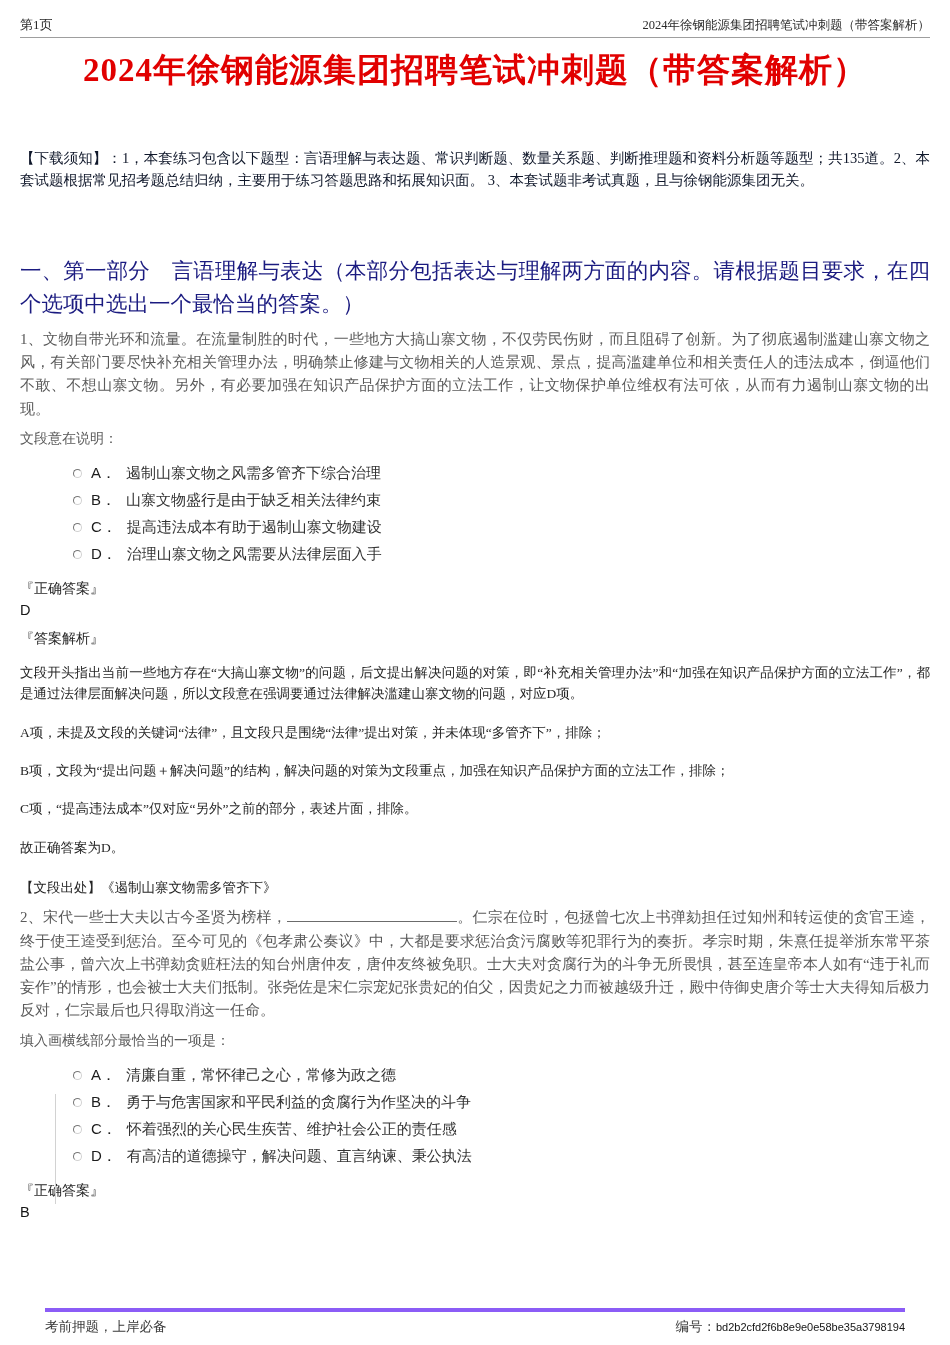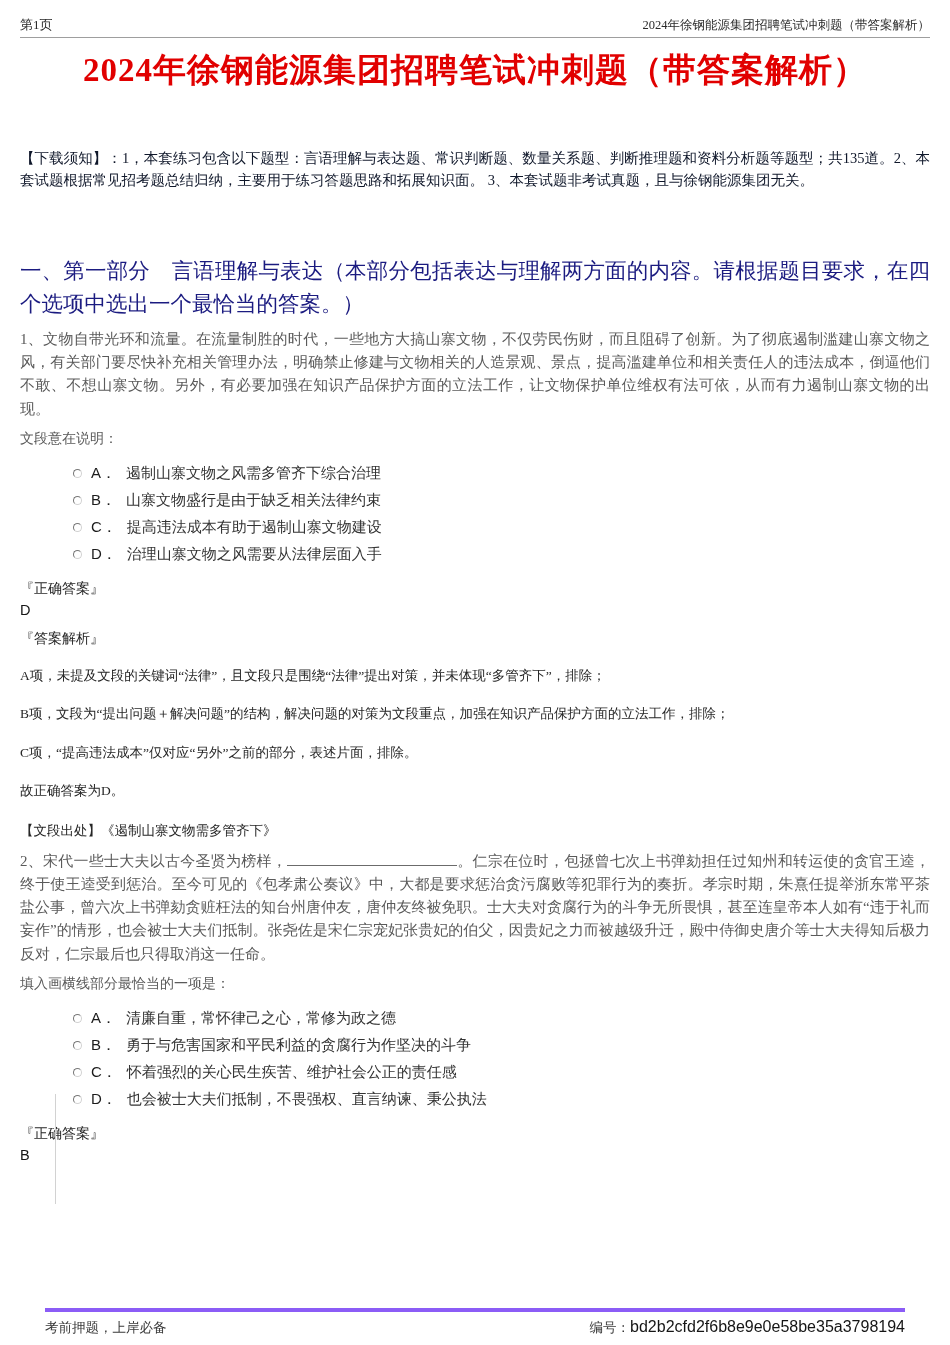--- a/index.html
+++ b/index.html
@@ -120,21 +120,21 @@
   .footer {
     position: absolute;
     left: 45px; right: 45px; top: 1308px;
     border-top: 4px solid #8b5cf6;
     padding-top: 6px;
     display: flex; justify-content: space-between; align-items: baseline;
     font-size: 13.5px; color: #383838;
   }
   .footer .id-value {
     font-family: "Liberation Sans", sans-serif;
-    font-size: 16px; color: #151515;
+    font-size: 11px; color: #151515;
   }
 </style>
 </head>
 <body>
 
 <div class="page">
 
   <div class="header">
     <span class="page-num">第1页</span>
     <span class="doc-title">2024年徐钢能源集团招聘笔试冲刺题（带答案解析）</span>
@@ -169,20 +169,21 @@
       <span class="radio"></span>
       <span class="opt-letter">D．</span>
       <span class="opt-text">治理山寨文物之风需要从法律层面入手</span>
     </div>
   </div>
 
   <p class="ans-label">『正确答案』</p>
   <p class="ans-letter">D</p>
   <p class="ans-label">『答案解析』</p>
 
+  <p class="analysis first">文段开头指出当前一些地方存在“大搞山寨文物”的问题，后文提出解决问题的对策，即“补充相关管理办法”和“加强在知识产品保护方面的立法工作”，都是通过法律层面解决问题，所以文段意在强调要通过法律解决滥建山寨文物的问题，对应D项。</p>
   <p class="analysis">A项，未提及文段的关键词“法律”，且文段只是围绕“法律”提出对策，并未体现“多管齐下”，排除；</p>
   <p class="analysis">B项，文段为“提出问题＋解决问题”的结构，解决问题的对策为文段重点，加强在知识产品保护方面的立法工作，排除；</p>
   <p class="analysis">C项，“提高违法成本”仅对应“另外”之前的部分，表述片面，排除。</p>
   <p class="analysis">故正确答案为D。</p>
   <p class="analysis source">【文段出处】《遏制山寨文物需多管齐下》</p>
 
   <p class="stem q2"><span>2、宋代一些士大夫以古今圣贤为榜样，</span><span class="blank"></span><span>。仁宗在位时，包拯曾七次上书弹劾担任过知州和转运使的贪官王逵，终于使王逵受到惩治。至今可见的《包孝肃公奏议》中，大都是要求惩治贪污腐败等犯罪行为的奏折。孝宗时期，朱熹任提举浙东常平茶盐公事，曾六次上书弹劾贪赃枉法的知台州唐仲友，唐仲友终被免职。士大夫对贪腐行为的斗争无所畏惧，甚至连皇帝本人如有“违于礼而妄作”的情形，也会被士大夫们抵制。张尧佐是宋仁宗宠妃张贵妃的伯父，因贵妃之力而被越级升迁，殿中侍御史唐介等士大夫得知后极力反对，仁宗最后也只得取消这一任命。</span></p>
 
   <p class="prompt">填入画横线部分最恰当的一项是：</p>
 
@@ -198,21 +199,21 @@
       <span class="opt-text">勇于与危害国家和平民利益的贪腐行为作坚决的斗争</span>
     </div>
     <div class="option">
       <span class="radio"></span>
       <span class="opt-letter">C．</span>
       <span class="opt-text">怀着强烈的关心民生疾苦、维护社会公正的责任感</span>
     </div>
     <div class="option">
       <span class="radio"></span>
       <span class="opt-letter">D．</span>
-      <span class="opt-text">也会被士大夫们抵制，不畏强权、直言纳谏、秉公执法</span>
+      <span class="opt-text">有高洁的道德操守，解决问题、直言纳谏、秉公执法</span>
     </div>
   </div>
 
   <p class="ans-label">『正确答案』</p>
   <p class="ans-letter">B</p>
 
 </div>
 
 <div class="artifact-line"></div>
 

